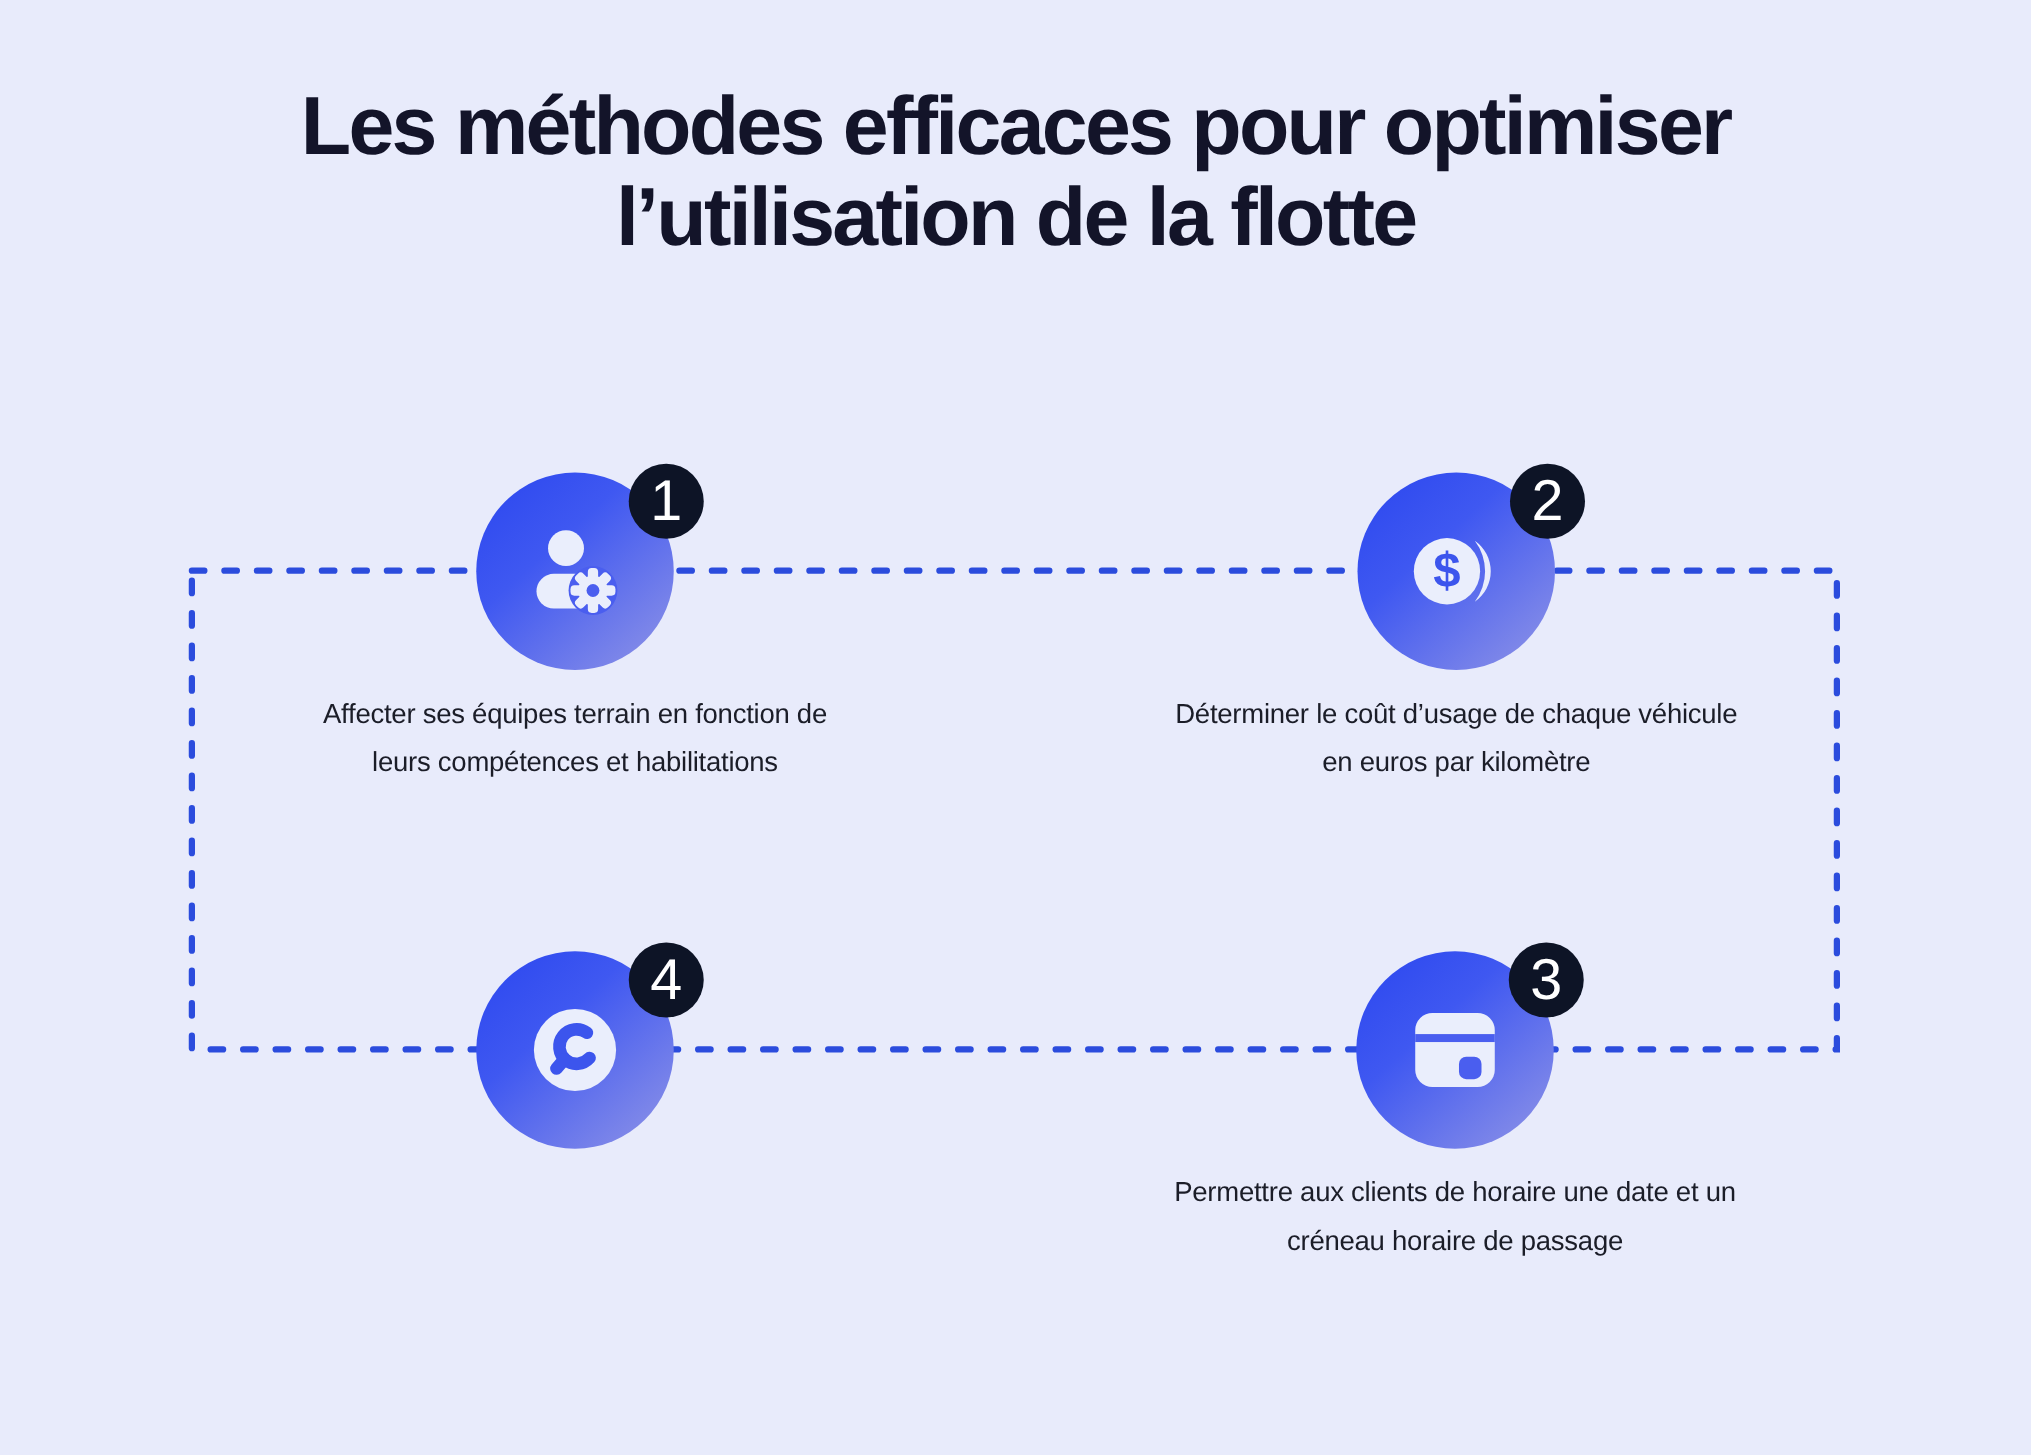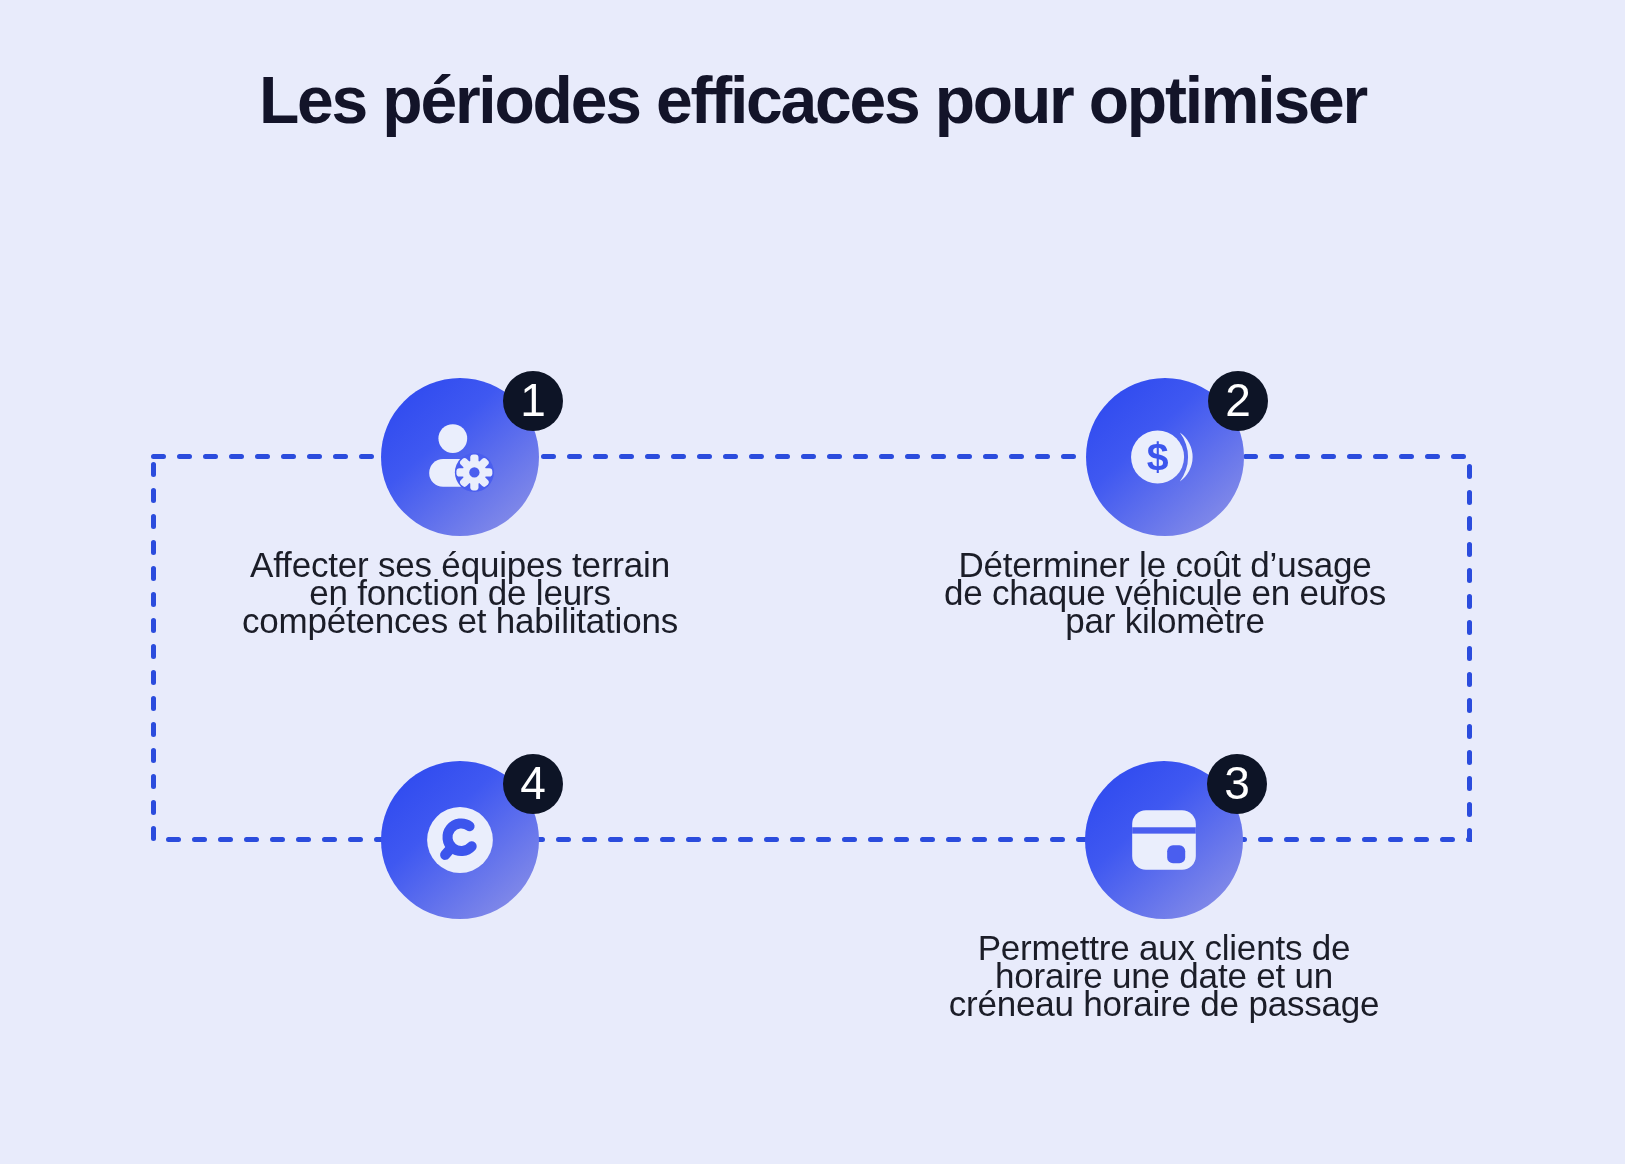--- a/index.html
+++ b/index.html
@@ -59,35 +59,36 @@
     position:absolute;left:122px;top:-7px;
     width:60px;height:60px;border-radius:50%;
     background:var(--badge-bg);color:var(--badge-text);
     display:flex;align-items:center;justify-content:center;
     font-size:46px;font-weight:500;line-height:1;
     padding-bottom:2px;box-sizing:border-box;
   }
   .caption{
     margin:15px 0 0 0;width:455px;
     text-align:center;color:var(--caption-text);
-    font-size:35px;line-height:28px;font-weight:400;
+    font-size:22px;line-height:39px;font-weight:400;
     letter-spacing:-0.2px;
   }
 </style>
 </head>
 <body>
 
 <div class="canvas">
 
   <svg class="connector" width="1625" height="1164" viewBox="0 0 1625 1164">
     <path d="M153.5 456.5 H1469.5 V839.5 H153.5 Z" fill="none" stroke="var(--dashed-line)" stroke-width="5" stroke-dasharray="10 16" stroke-linecap="round"></path>
   </svg>
 
   <h1 class="title">
-    <span>Les périodes efficaces pour optimiser</span>
+    <span>Les méthodes efficaces pour optimiser</span>
+    <span>l’utilisation de la flotte</span>
   </h1>
 
   <div class="step step-1">
     <div class="circle-wrap">
       <div class="grad-circle"></div>
       <svg class="icon" width="76" height="76" viewBox="0 0 74 74">
         <circle cx="30" cy="19" r="14" fill="var(--icon-fill)"></circle>
         <rect x="7" y="39" width="46" height="27" rx="13.5" fill="var(--icon-fill)"></rect>
         <circle cx="51" cy="52" r="19" fill="var(--icon-cutout)"></circle>
         <g transform="translate(51,52)">

